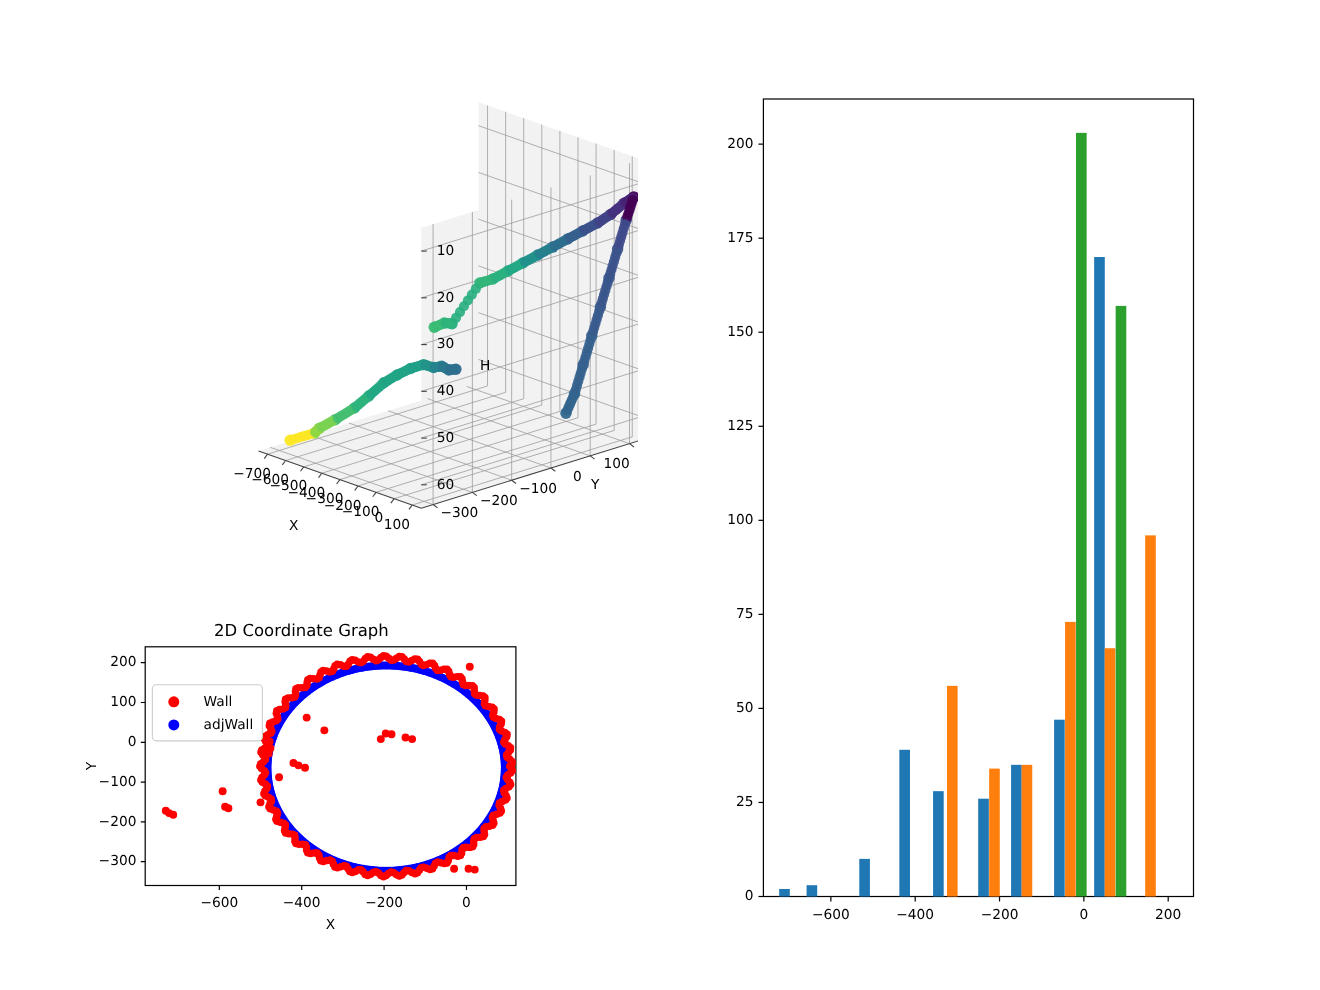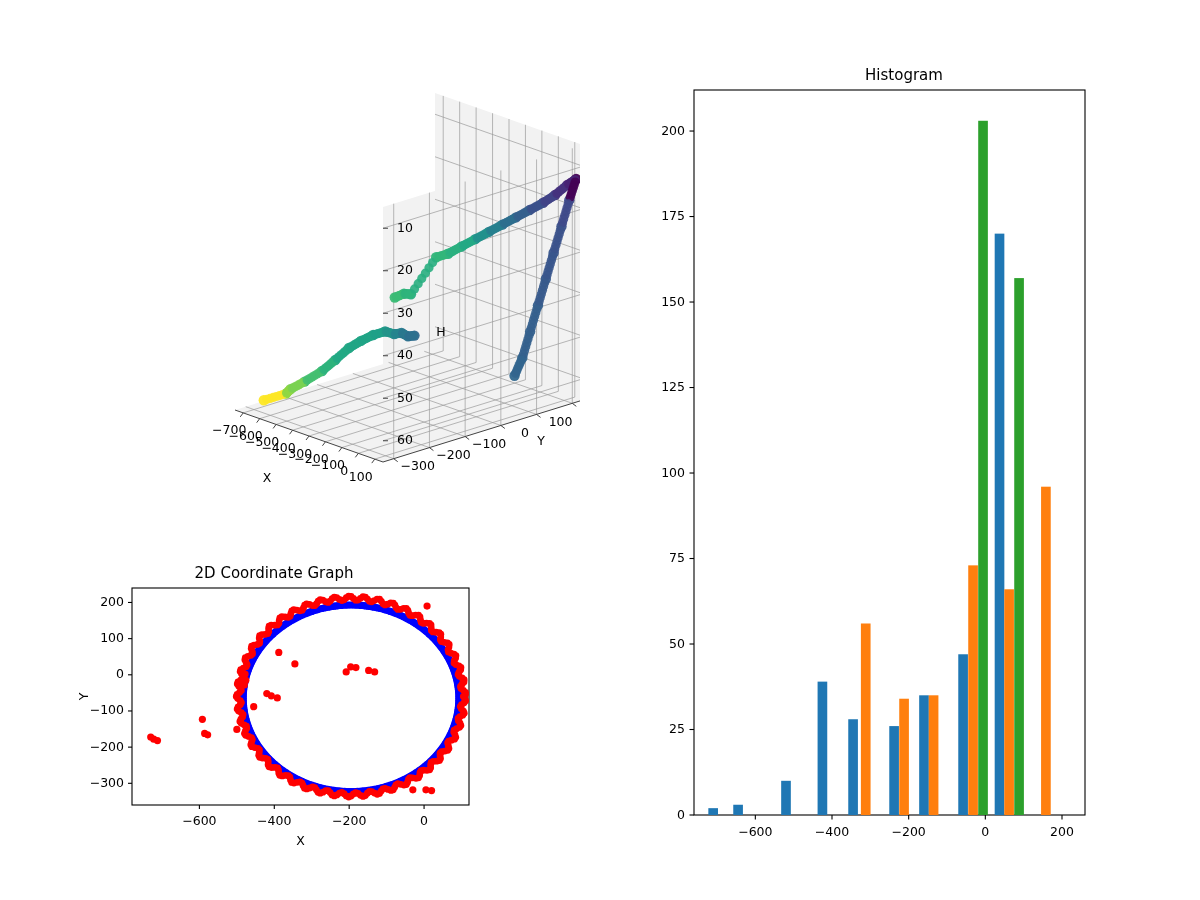--- a/index.html
+++ b/index.html
@@ -1107,24 +1107,33 @@
           <line x1="84" y1="150.96666666666667" x2="88" y2="150.96666666666667" stroke="#000" stroke-width="1.1"></line>
           <text x="80" y="150.96666666666667" font-family="&quot;DejaVu Sans&quot;, sans-serif" font-size="12.5" fill="#000" text-anchor="end" dominant-baseline="middle">−100</text>
           <line x1="84" y1="187.13333333333333" x2="88" y2="187.13333333333333" stroke="#000" stroke-width="1.1"></line>
           <text x="80" y="187.13333333333333" font-family="&quot;DejaVu Sans&quot;, sans-serif" font-size="12.5" fill="#000" text-anchor="end" dominant-baseline="middle">−200</text>
           <line x1="84" y1="223.3" x2="88" y2="223.3" stroke="#000" stroke-width="1.1"></line>
           <text x="80" y="223.3" font-family="&quot;DejaVu Sans&quot;, sans-serif" font-size="12.5" fill="#000" text-anchor="end" dominant-baseline="middle">−300</text>
         </g>
         <text x="256.5" y="281" font-family="&quot;DejaVu Sans&quot;, sans-serif" font-size="12.5" fill="#000" text-anchor="middle" dominant-baseline="middle">X</text>
         <text x="40" y="136.5" font-family="&quot;DejaVu Sans&quot;, sans-serif" font-size="12.5" fill="#000" text-anchor="middle" dominant-baseline="middle" transform="rotate(-90 40 136.5)">Y</text>
       </svg>
+    <div class="legendbox" id="legend2d" style="left: 94px; top: 62px;">
+        <div class="legend-row">
+          <span class="legend-dot" style="background: rgb(255, 0, 0);"></span>
+          <span class="legend-label">Wall</span>
+        </div>
+        <div class="legend-row">
+          <span class="legend-dot" style="background: rgb(0, 0, 255);"></span>
+          <span class="legend-label">adjWall</span>
+        </div>
+      </div>
   </div>
 
   <div class="panel" id="panelhist">
-    <div class="title">Histogram</div>
     <svg id="svghist" width="500" height="800">
         <rect x="34" y="30" width="391" height="725" fill="#ffffff" stroke="#000000" stroke-width="1.1"></rect>
         <g>
           <rect x="48.33666666666666" y="748.1603773584906" width="9.660000000000018" height="6.839622641509436" fill="#1f77b4"></rect>
           <rect x="73.25333333333333" y="744.7405660377359" width="9.660000000000018" height="10.259433962264097" fill="#1f77b4"></rect>
           <rect x="121.16999999999999" y="720.8018867924528" width="9.660000000000018" height="34.19811320754718" fill="#1f77b4"></rect>
           <rect x="157.58666666666664" y="621.627358490566" width="9.660000000000018" height="133.37264150943395" fill="#1f77b4"></rect>
           <rect x="188.25333333333333" y="659.2452830188679" width="9.660000000000018" height="95.7547169811321" fill="#1f77b4"></rect>
           <rect x="200.9033333333333" y="563.4905660377358" width="9.660000000000018" height="191.5094339622642" fill="#ff7f0e"></rect>
           <rect x="229.26999999999998" y="666.0849056603773" width="9.660000000000018" height="88.91509433962267" fill="#1f77b4"></rect>

